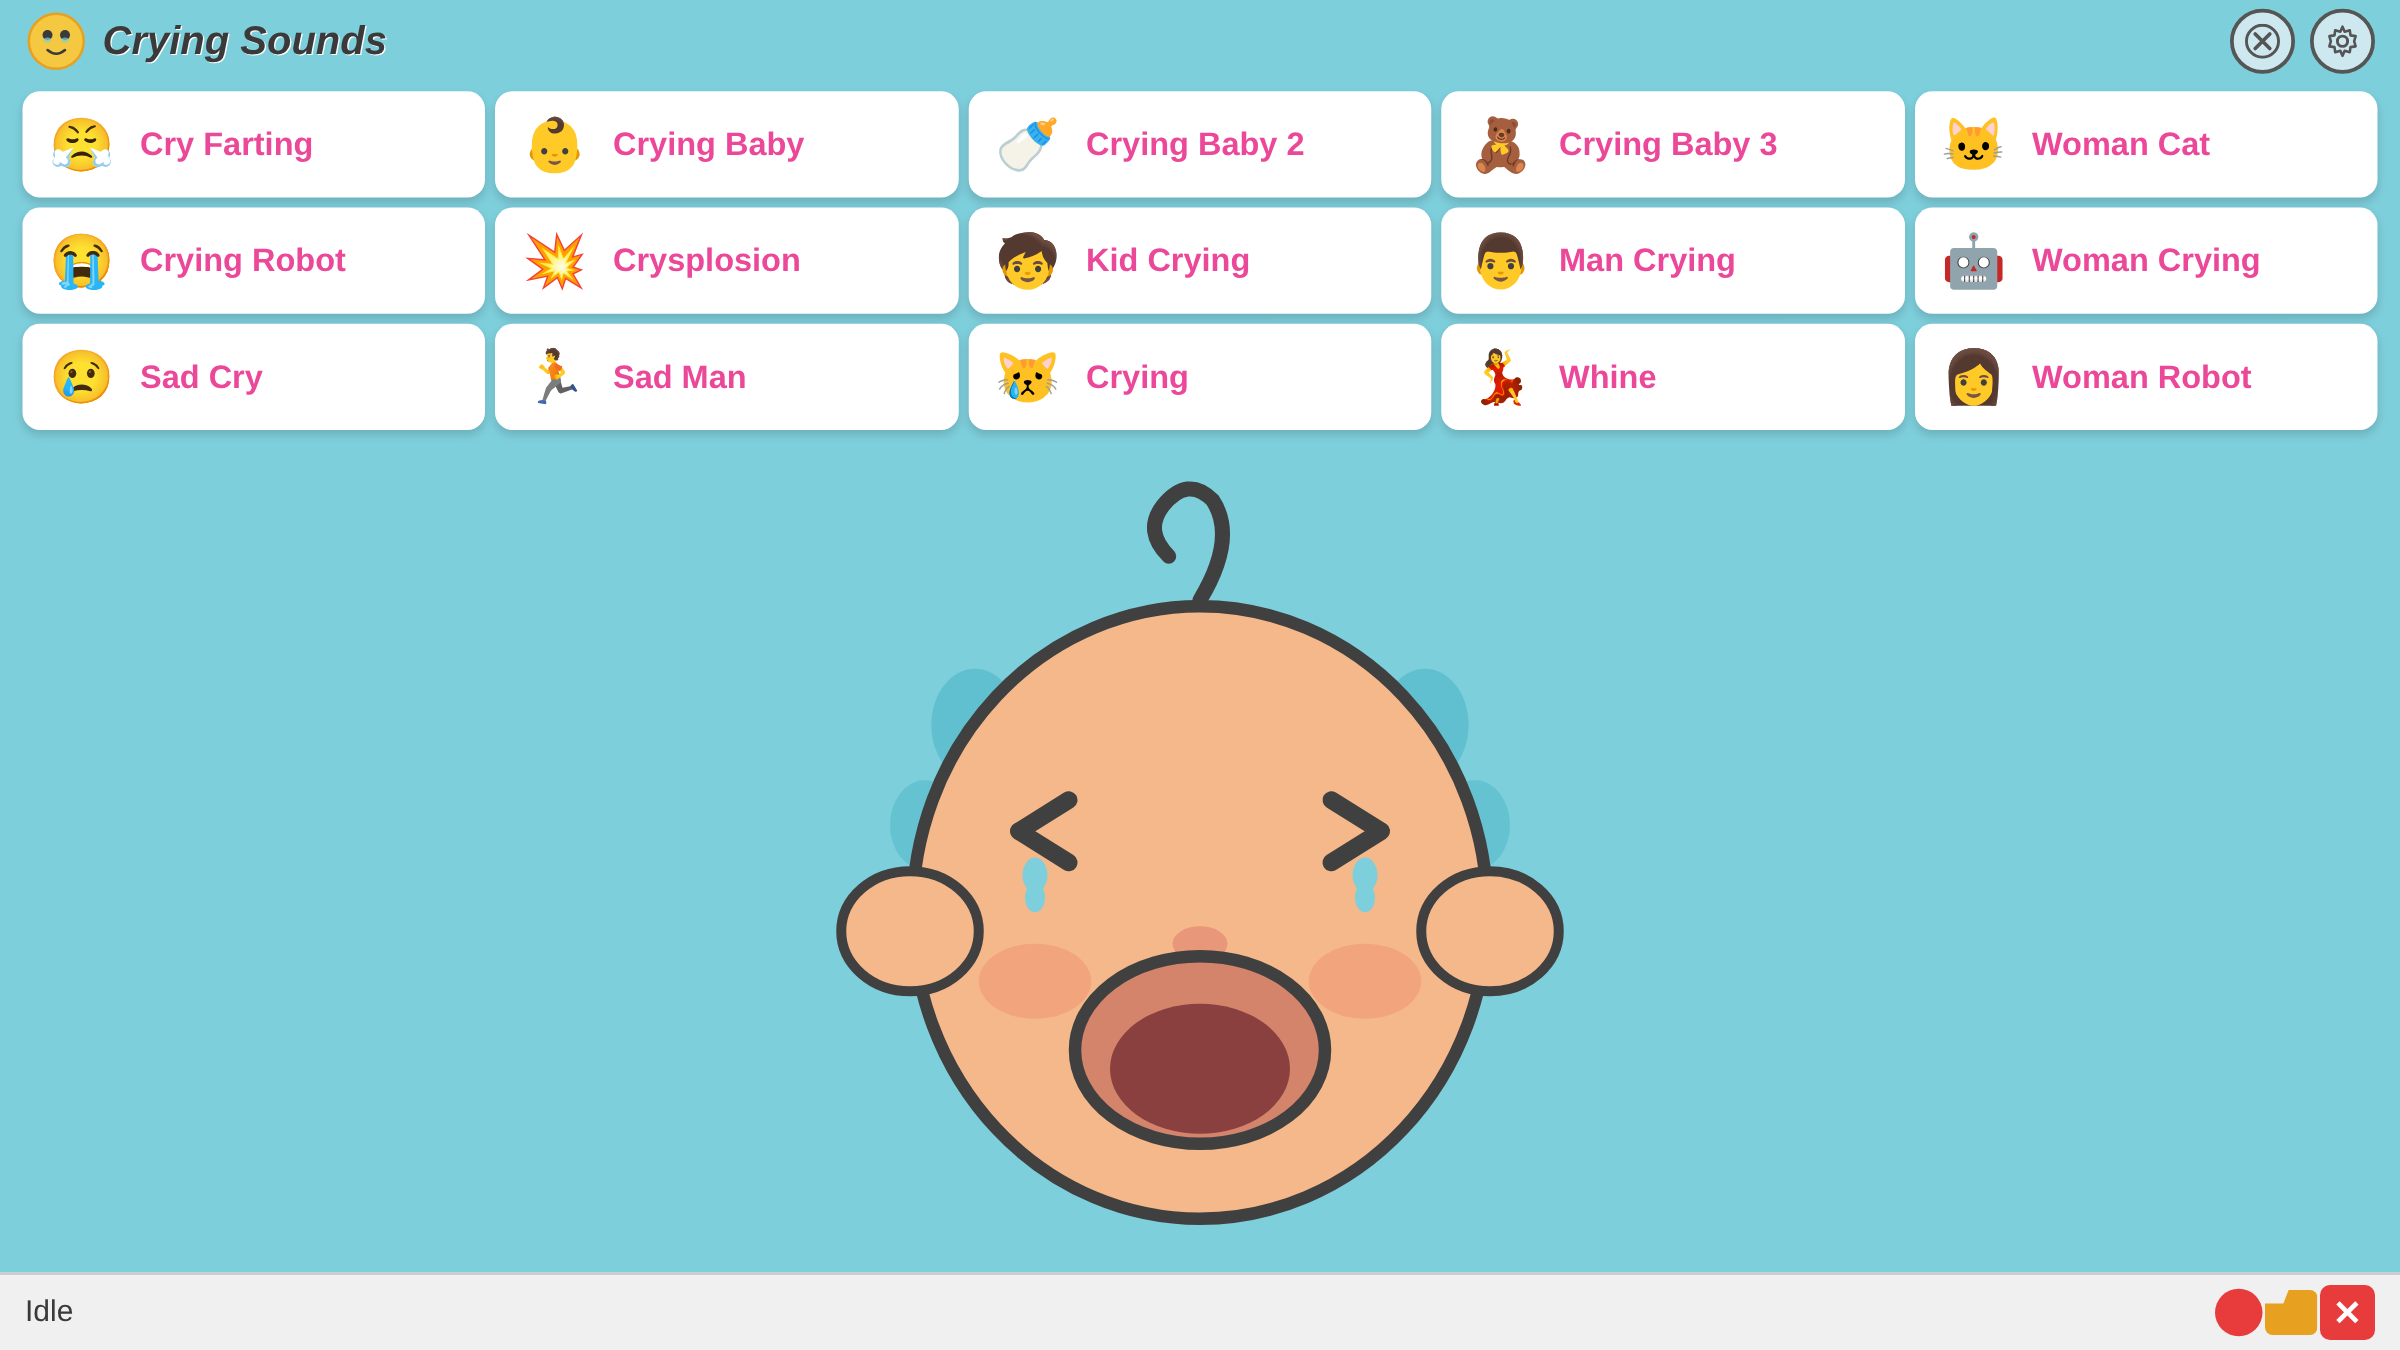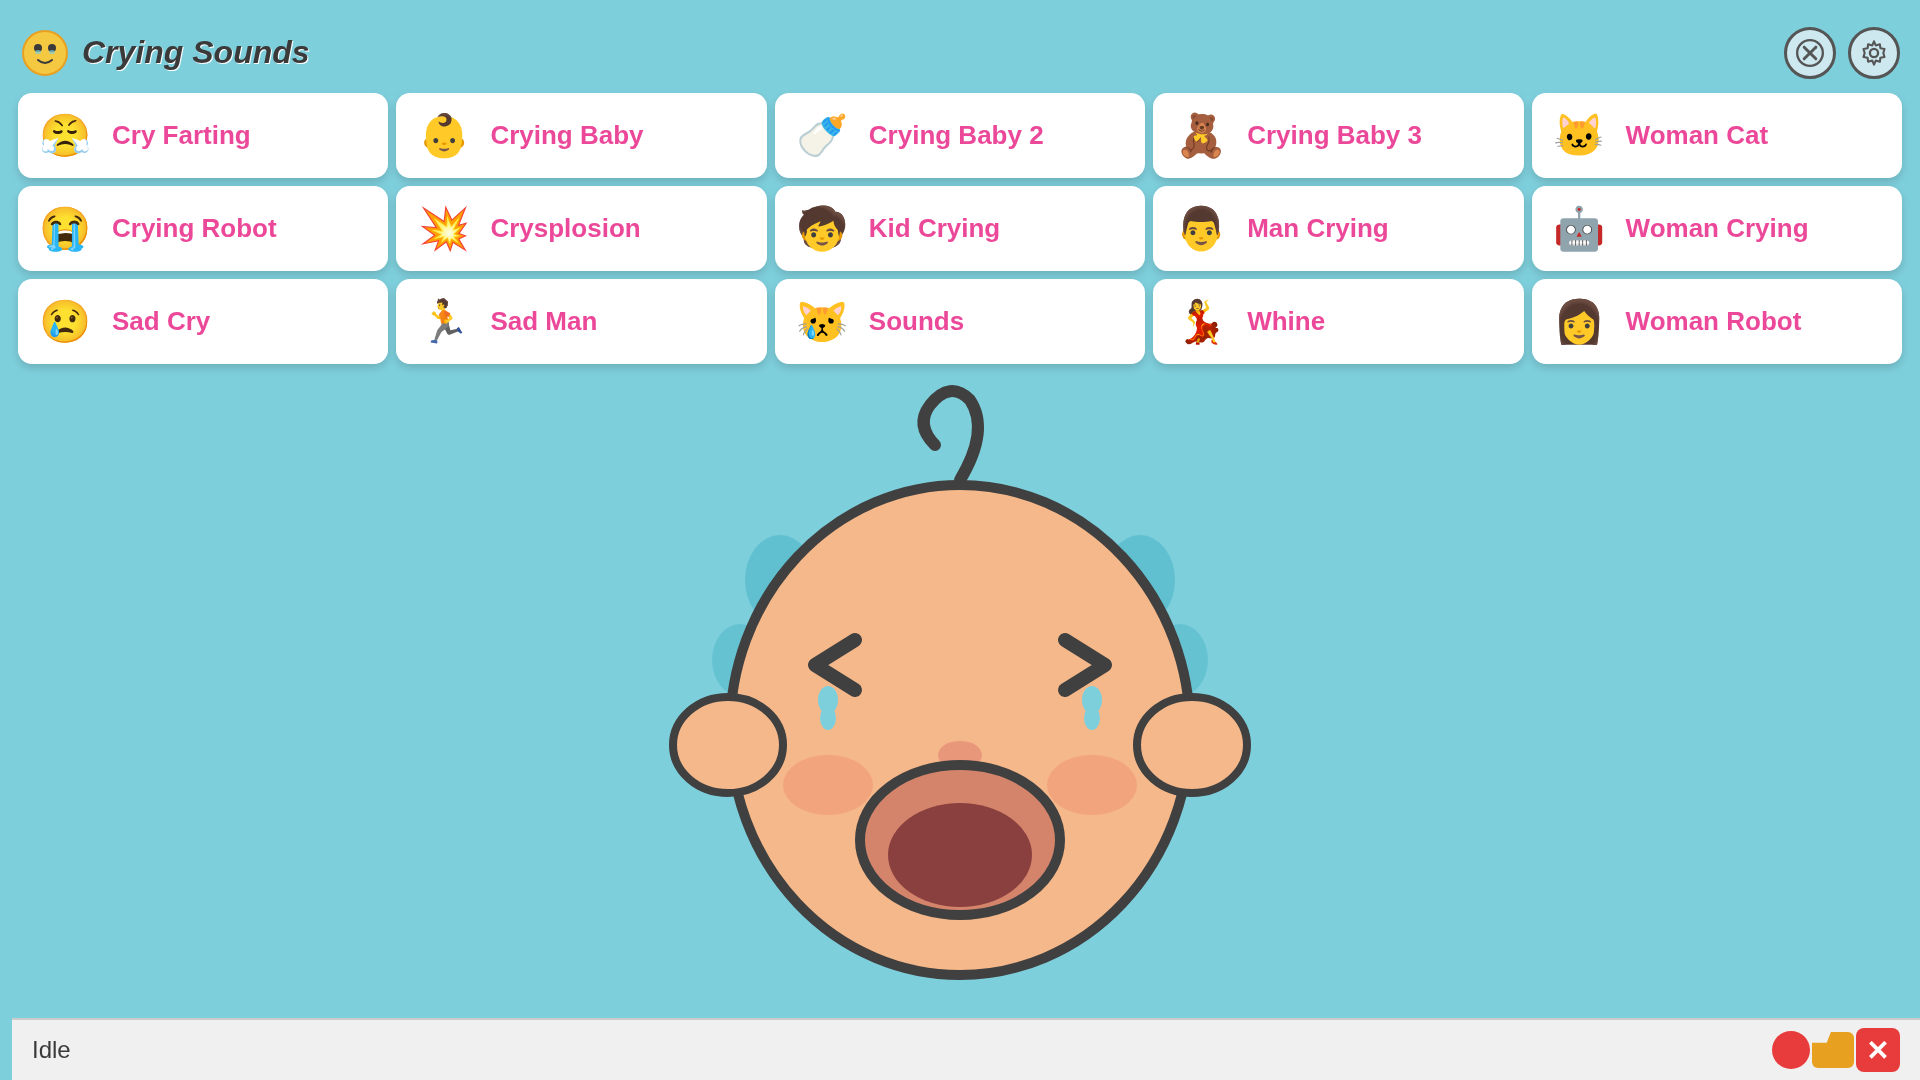--- a/index.html
+++ b/index.html
@@ -11,21 +11,20 @@
       overflow: hidden;
       position: relative;
     }
 
     
     .header {
       display: flex;
       align-items: center;
       padding: 10px 20px;
       height: 65px;
-      margin-top: 20px;
     }
     .app-logo {
       width: 50px;
       height: 50px;
       margin-right: 12px;
     }
     .app-title {
       font-size: 32px;
       font-weight: bold;
       color: #3a3a3a;
@@ -98,21 +97,21 @@
       height: 650px;
       display: flex;
       align-items: center;
       justify-content: center;
     }
 
     
     .status-bar {
       position: absolute;
       bottom: 0;
-      left: 12px;
+      left: 0;
       right: 0;
       height: 62px;
       background: #f0f0f0;
       display: flex;
       align-items: center;
       padding: 0 20px;
       gap: 2px;
       border-top: 2px solid #ccc;
     }
     .status-text {
@@ -225,21 +224,21 @@
     <button class="sound-btn">
       <div class="sound-btn-icon">😢</div>
       <span class="sound-btn-label">Sad Cry</span>
     </button>
     <button class="sound-btn">
       <div class="sound-btn-icon">🏃</div>
       <span class="sound-btn-label">Sad Man</span>
     </button>
     <button class="sound-btn">
       <div class="sound-btn-icon">😿</div>
-      <span class="sound-btn-label">Sounds</span>
+      <span class="sound-btn-label">Crying</span>
     </button>
     <button class="sound-btn">
       <div class="sound-btn-icon">💃</div>
       <span class="sound-btn-label">Whine</span>
     </button>
     <button class="sound-btn">
       <div class="sound-btn-icon">👩</div>
       <span class="sound-btn-label">Woman Robot</span>
     </button>
   </div>

